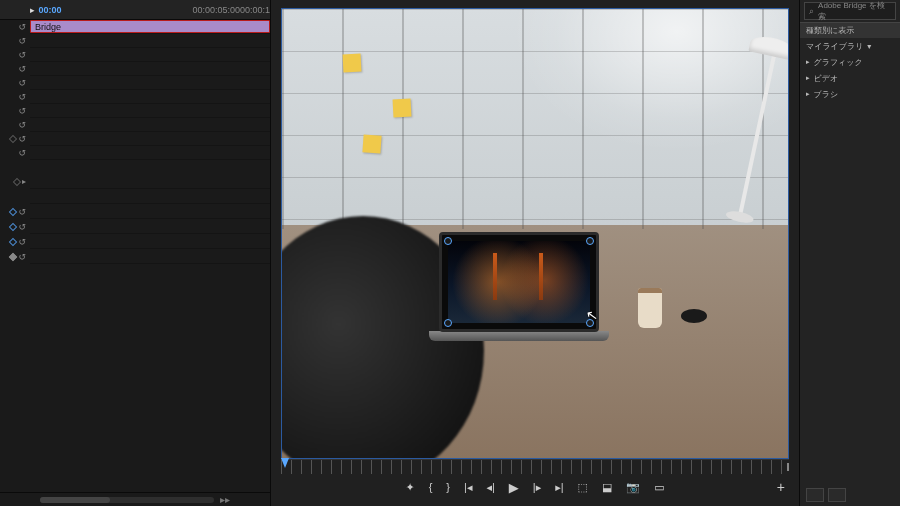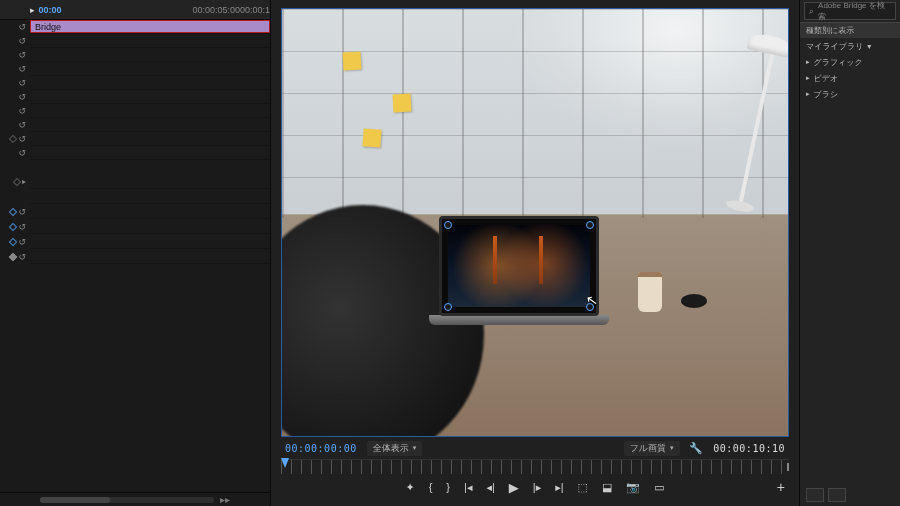--- a/index.html
+++ b/index.html
@@ -345,34 +345,20 @@
           <div class="sel-handle" style="bottom:2px;right:2px;"></div>
         </div>
         <div class="lap-base"></div>
       </div>
       <div class="cup"></div>
       <div class="mouse"></div>
       <div class="cursor-arrow" style="left:60%;bottom:30%;">↖</div>
     </div>
   </div>
 
-  <div class="monitor-info">
-    <span class="tc-blue">00:00:00:00</span>
-    <div class="dropdown">
-      <span>全体表示</span>
-        <span class="chev">▾</span>
-    </div>
-    <div class="spacer"></div>
-    <div class="dropdown">
-      <span>フル画質</span>
-        <span class="chev">▾</span>
-    </div>
-    <span class="wrench">🔧</span>
-    <span class="tc-white">00:00:10:10</span>
-  </div>
 
   <div class="scrub-bar">
     <div class="scrub-head"></div>
     <div class="scrub-range"></div>
   </div>
 
   <div class="transport">
     <span class="tbtn">✦</span>
     <span class="tbtn">{</span>
     <span class="tbtn">}</span>

